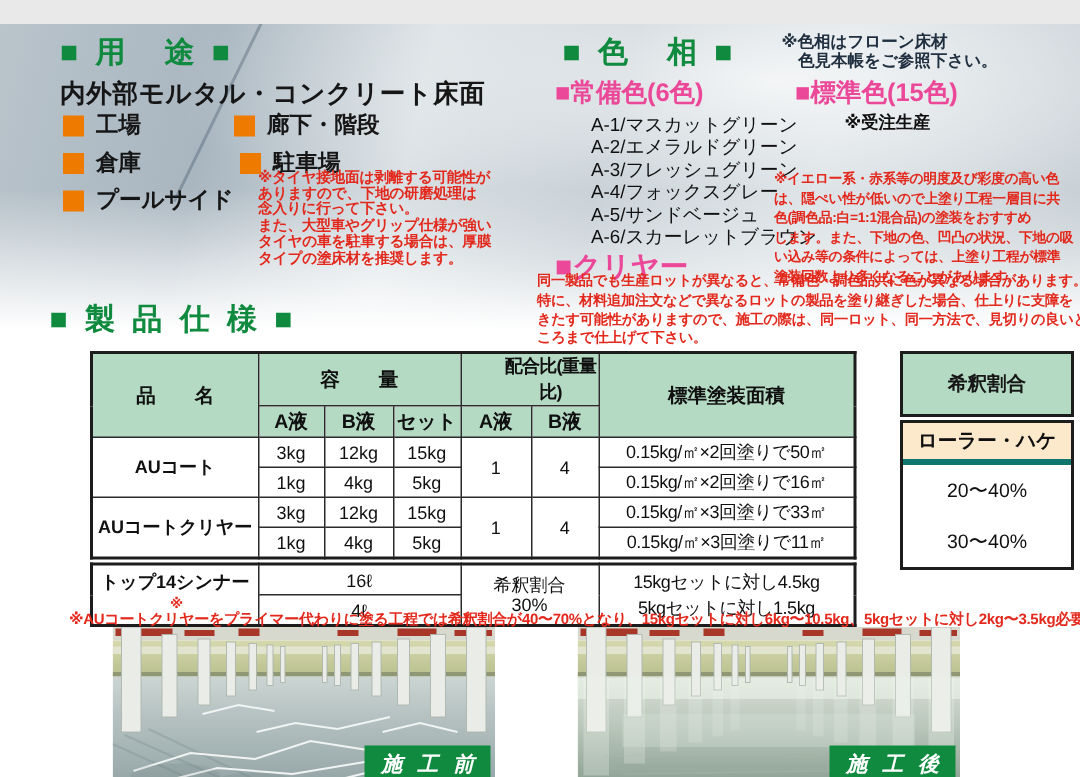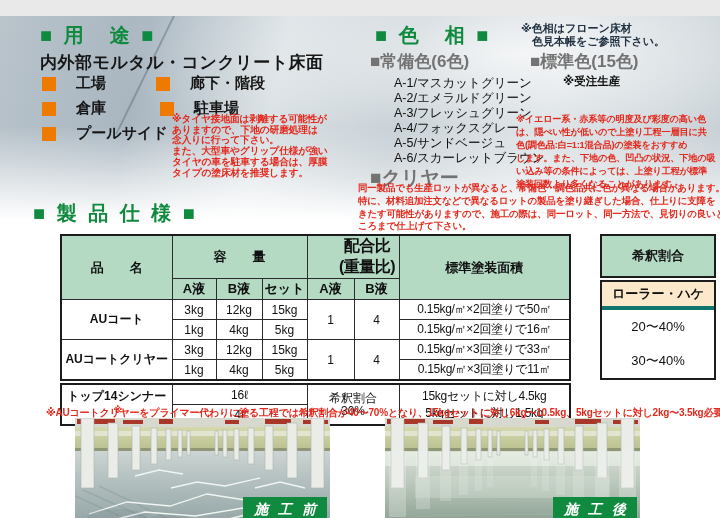--- a/index.html
+++ b/index.html
@@ -27,40 +27,40 @@
   .bg::after{
     content:''; position:absolute; inset:0;
     background:linear-gradient(to bottom, rgba(255,255,255,0) 52%, #fff 96%);
   }
   .pre{white-space:pre-line;}
   .sec-header{
     position:absolute; color:var(--green); font-weight:bold;
     font-size:20px; letter-spacing:3px; line-height:1;
   }
   .usage-title{position:absolute; font-weight:bold; font-size:17px; letter-spacing:.5px;}
-  .usage-item{position:absolute; display:flex; align-items:center; gap:20px;}
+  .usage-item{position:absolute; display:flex; align-items:center; gap:8px;}
   .bullet{width:14px; height:14px; background:var(--orange); flex:0 0 auto;}
   .usage-label{font-weight:bold; font-size:15px;}
   .note{position:absolute; color:var(--red); font-weight:bold;}
   .u-note{font-size:9.8px; line-height:10.7px; letter-spacing:-0.2px;}
   .s-note{font-size:9.2px; line-height:13px; letter-spacing:-0.2px;}
   .lot-note{font-size:9.5px; line-height:12.8px; letter-spacing:-0.2px;}
   .hdr-note{position:absolute; font-weight:bold; font-size:11px; line-height:13px; color:#203040;}
-  .sub-title{position:absolute; font-weight:bold; font-size:17px; color:#737373;text-align:center;}
+  .sub-title{position:absolute; font-weight:bold; font-size:17px; color:#ec4899;text-align:center;}
   .color-list{position:absolute; margin:0; padding:0; list-style:none;
     font-size:12.5px; line-height:15px; color:#101010;}
   .small-note{position:absolute; font-weight:bold; font-size:11.5px; color:#101010;}
 
   .tablewrap{position:absolute; display:flex; flex-direction:column; gap:2px;}
   table.spec{border-collapse:collapse; table-layout:fixed; width:509px;
     background:#fff; border:2px solid #1c1c1c;}
   table.spec td{border:1px solid #2b2b2b; text-align:center; vertical-align:middle;
     padding:0; font-size:12px; color:#101010; overflow:hidden;}
   table.spec td.th{background:var(--mint); font-weight:bold; font-size:13px;}
-  table.spec td.th-s{background:var(--mint); font-weight:bold; font-size:16px; letter-spacing:-0.5px;padding-left:28px;}
+  table.spec td.th-s{background:var(--mint); font-weight:bold; font-size:12px; letter-spacing:-0.5px;padding-left:28px;}
   table.spec tr.hrow td{height:20px;}
   table.spec tr.drow td{height:19px;}
   td.name{font-weight:bold; font-size:13px;}
   td.area{font-size:11.5px; letter-spacing:-0.3px;}
   .red-mark{color:var(--red); font-size:9px; vertical-align:super; margin-left:2px;}
   .dil2{line-height:13px; font-size:12px;}
 
   .dilwrap{position:absolute; display:flex; flex-direction:column; gap:2px; width:116px;}
   .dil-box{border:2px solid #1c1c1c; background:#fff;}
   .dil-head{height:40px; background:var(--mint); display:flex; align-items:center; justify-content:center;

